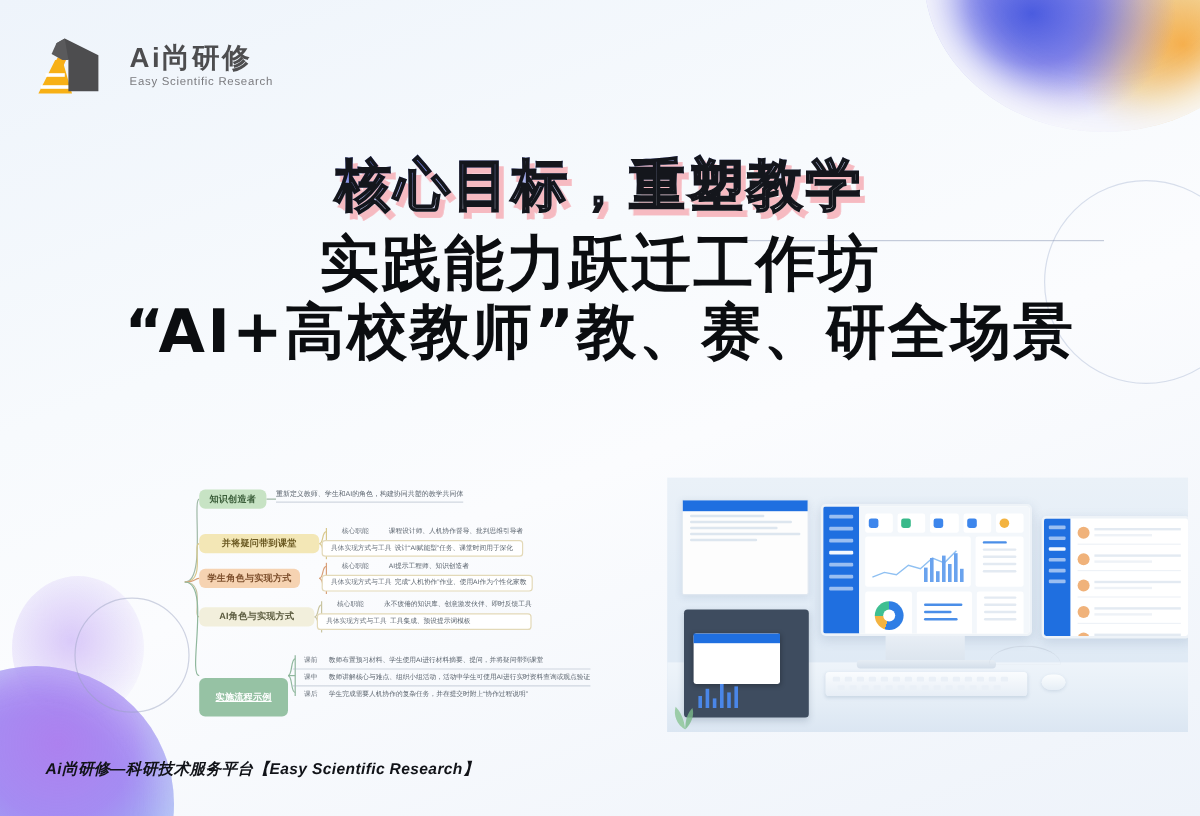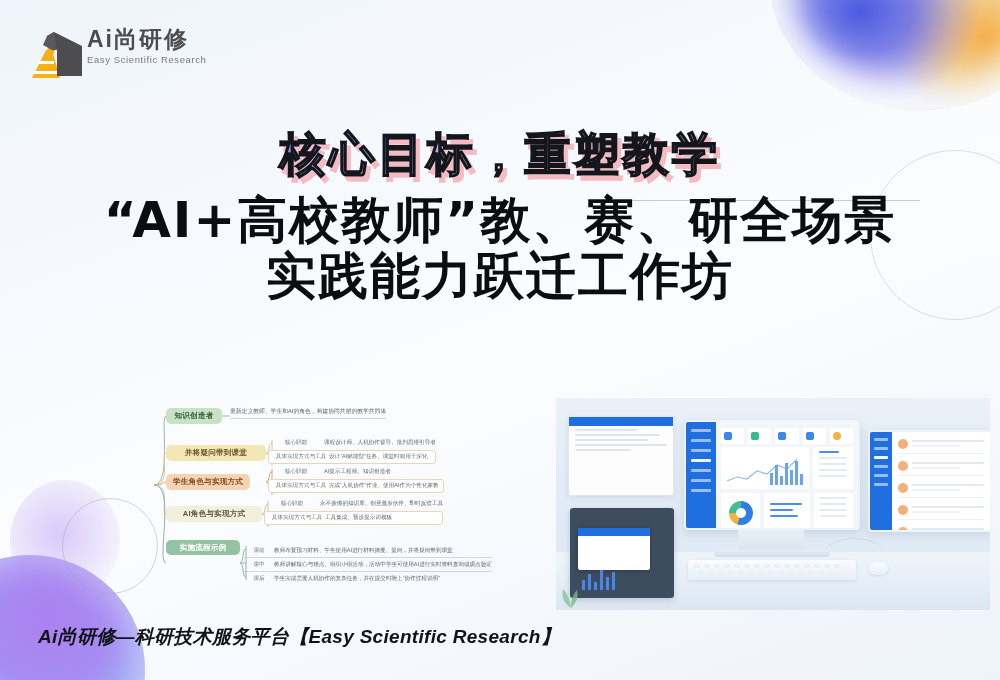--- a/index.html
+++ b/index.html
@@ -47,21 +47,21 @@
     width: 96px; height: 96px; border-radius: 50%;
     border: 1.4px solid rgba(150,160,190,0.45);
   }
   #arc-tr {
     position: absolute; right: -40px; top: 150px;
     width: 170px; height: 170px; border-radius: 50%;
     border: 1.4px solid rgba(150,165,200,0.35);
   }
 
   
-  #logo { position: absolute; left: 30px; top: 28px; display: flex; align-items: flex-start; gap: 1px; }
+  #logo { position: absolute; left: 30px; top: 28px; display: flex; align-items: center; gap: 22px; }
   #logo-mark { position: relative; width: 56px; height: 54px; }
   #logo-text { display: flex; flex-direction: column; line-height: 1; }
   #logo-cn {
     font-size: 23px; font-weight: 700; color: #4d4d4f;
     letter-spacing: 2px;
   }
   #logo-en {
     font-size: 9.5px; color: #7a7a7e; letter-spacing: 0.6px; margin-top: 4px;
   }
 
@@ -108,21 +108,21 @@
   #node-root {
     left: 12px; top: 76px; width: 128px; height: 26px;
     background: linear-gradient(180deg,#dc7b63,#d06b53);
     color: #fff; font-size: 11.5px; border-radius: 6px;
     box-shadow: 0 1px 3px rgba(160,90,70,0.28);
   }
   #node-goal { left: 152px; top: 12px; width: 56px; height: 16px; background: #c7e3c4; color: #3b5e3a; }
   #node-teacher { left: 152px; top: 49px; width: 100px; height: 16px; background: #f3e7b6; color: #6b5a22; }
   #node-student { left: 152px; top: 78px; width: 84px; height: 16px; background: #f6d3b2; color: #7d4f2c; }
   #node-ai { left: 152px; top: 110px; width: 96px; height: 16px; background: #f2efdc; color: #5a5a3e; }
-  #node-flow { left: 152px; top: 144px; width: 74px; height: 15px; background: #96c2a4; color: #ffffff; }
+  #node-flow { left: 152px; top: 169px; width: 74px; height: 32px; background: #96c2a4; color: #ffffff; text-decoration: underline; }
 
   .leafgroup { position: absolute; }
   .leafrow { display: flex; align-items: center; height: 14px; white-space: nowrap; }
   .leafkey { font-size: 5.6px; color: #6d757f; width: 56px; text-align: center; }
   .leafval { font-size: 5.6px; color: #5d6670; }
   .leafbox {
     background: #fff; border: 0.7px solid #e3d9b8; border-radius: 3px;
     padding: 1px 4px;
   }
   .underline-row { border-bottom: 0.7px solid rgba(170,180,195,0.5); }
@@ -223,21 +223,21 @@
     position: absolute; left: 2px; bottom: 2px; width: 26px; height: 26px;
   }
   #cable {
     position: absolute; left: 268px; top: 140px; width: 60px; height: 16px;
     border-top: 1.4px solid #cfd9e5; border-radius: 50%/100% 100% 0 0;
   }
 
   
   #footer {
     position: absolute; left: 38px; bottom: 30px;
-    font-size: 19px; font-style: italic; font-weight: 700;
+    font-size: 13px; font-style: italic; font-weight: 700;
     color: #111318; letter-spacing: 0.3px;
   }
 </style>
 </head>
 <body>
 
 <div id="slide">
 
   <div class="blob" id="blob-tr"></div>
   <div id="blob-tr-mask"></div>
@@ -261,22 +261,22 @@
     <div id="logo-text">
       <span id="logo-cn">Ai尚研修</span>
       <span id="logo-en">Easy Scientific Research</span>
     </div>
   </div>
 
   <div id="divider-line"></div>
   <div id="headline">
     <div id="title-main">核心目标，重塑教学</div>
     <div id="title-sub-wrap">
+      <span class="title-sub">实践能力跃迁工作坊</span>
       <span class="title-sub">“AI+高校教师”教、赛、研全场景</span>
-      <span class="title-sub">实践能力跃迁工作坊</span>
     </div>
   </div>
 
   <div id="mindmap">
     <svg width="540" height="204">
       <g fill="none" stroke-width="1">
         <path d="M140,89 C158,89 146,20 152,20" stroke="#9fb8a6"></path>
         <path d="M140,89 C158,89 146,57 152,57" stroke="#d8c88c"></path>
         <path d="M140,89 C150,89 148,86 152,86" stroke="#d9a079"></path>
         <path d="M140,89 C158,89 146,118 152,118" stroke="#c9c5a2"></path>

